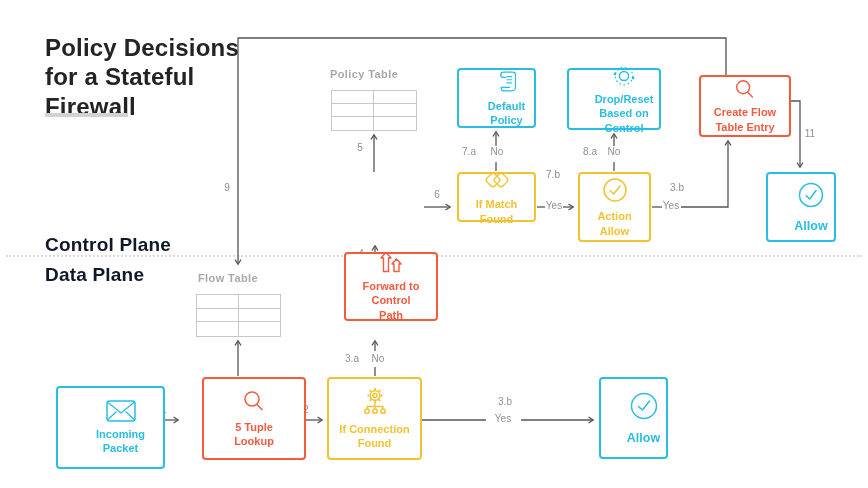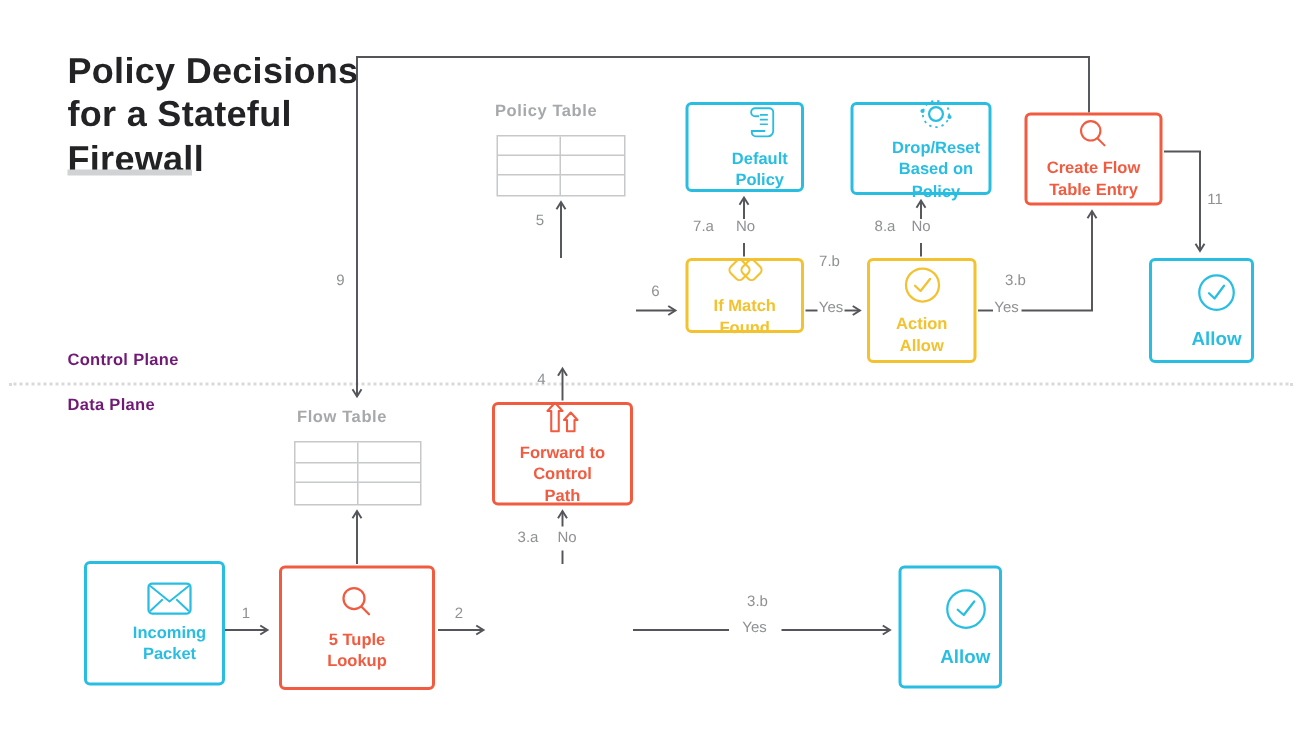--- a/index.html
+++ b/index.html
@@ -1,29 +1,29 @@
 <!DOCTYPE html>
 <html><head>
 <meta charset="utf-8">
 <style>
   html,body{margin:0;padding:0;background:#fff;}
   .canvas{position:relative;width:868px;height:488px;background:#fff;overflow:hidden;
           font-family:"Liberation Sans",sans-serif;}
   .title{position:absolute;left:45px;top:33px;width:195px;font-size:24px;line-height:1.22;
          font-weight:800;color:#232325;letter-spacing:.2px;}
   .title-underline{position:absolute;left:45px;top:113px;width:83px;height:4px;background:#D0D2D4;}
-  .plane-label{position:absolute;left:45px;font-size:11px;font-weight:700;color:#701a75;letter-spacing:.2px;}
+  .plane-label{position:absolute;left:45px;font-size:19px;font-weight:700;color:#0f172a;letter-spacing:.2px;}
   .plane-divider{position:absolute;left:6px;top:255px;width:856px;border-top:2px dotted #D9DADC;}
   .node{position:absolute;box-sizing:border-box;background:#fff;border:2px solid;border-radius:4px;
         display:flex;flex-direction:column;align-items:center;justify-content:center;gap:5px;
         text-align:center;}
   .node .nlabel{font-weight:700;font-size:11px;line-height:1.3;max-width:92%;}
   .node .nlabel.narrow{max-width:72%;}
   .cyan{border-color:#29BEE1;color:#29BEE1;padding-left:20px;}
-  .orange{border-color:#F15B40;color:#F15B40;}
+  .orange{border-color:#F15B40;color:#F15B40;margin-left:16px;}
   .yellow{border-color:#F2C230;color:#F2C230;}
   .nicon{display:flex;align-items:center;justify-content:center;}
   .tlabel{position:absolute;font-size:11px;font-weight:700;color:#A6A8AB;letter-spacing:.4px;}
   .dtable{position:absolute;box-sizing:border-box;display:grid;grid-template-columns:1fr 1fr;
           grid-auto-rows:1fr;border:1px solid #C6C8CA;background:#fff;}
   .dtable div{border-color:#C6C8CA;}
   .dtable div:nth-child(odd){border-right:1px solid #C6C8CA;}
   .dtable div:nth-child(-n+4){border-bottom:1px solid #C6C8CA;}
   .elabel{position:absolute;transform:translateX(-50%);font-size:10px;font-weight:500;
           color:#8E9093;white-space:nowrap;}
@@ -104,52 +104,68 @@
   <div class="tlabel" style="left:198px;top:272px">Flow Table</div>
   <div class="dtable" style="left:196px;top:294px;width:85px;height:43px">
     <div></div>
       <div></div>
       <div></div>
       <div></div>
       <div></div>
       <div></div>
   </div>
 
-  <div class="node cyan" style="left:56px;top:374px;width:94px;height:83px">
+  <div class="node cyan" style="left:56px;top:386px;width:109px;height:83px">
     <span class="nicon">
       <svg width="30" height="22" viewBox="0 0 30 22">
           <rect x="1" y="1" width="28" height="20" rx="2.5" fill="none" stroke="currentColor" stroke-width="1.5"></rect>
           <path d="M2,2.5 L15,13 L28,2.5 M2,19.5 L10.5,11.5 M28,19.5 L19.5,11.5" fill="none" stroke="currentColor" stroke-width="1.3" stroke-linejoin="round"></path>
         </svg>
     </span>
     <span class="nlabel">Incoming Packet</span>
   </div>
 
   <div class="node orange" style="left:186px;top:377px;width:104px;height:83px">
     <span class="nicon">
       <svg width="26" height="26" viewBox="0 0 26 26">
           <circle cx="11" cy="10" r="7" fill="none" stroke="currentColor" stroke-width="1.5"></circle>
           <line x1="16" y1="15.5" x2="21" y2="20.5" stroke="currentColor" stroke-width="1.5" stroke-linecap="round"></line>
         </svg>
     </span>
     <span class="nlabel narrow">5 Tuple Lookup</span>
   </div>
 
+  <div class="node yellow" style="left:327px;top:377px;width:95px;height:83px">
+    <span class="nicon">
+      <svg width="34" height="30" viewBox="0 0 34 30">
+        <g fill="none" stroke="currentColor" stroke-width="1.5">
+          <circle cx="17" cy="8.5" r="4.8"></circle>
+            <circle cx="17" cy="8.5" r="2"></circle>
+          <path stroke-width="1.8" d="M17,1 V3 M17,14 V16 M24.5,8.5 H22.5 M11.5,8.5 H9.5 M22.3,3.2 L20.9,4.6 M13.1,12.4 L11.7,13.8 M22.3,13.8 L20.9,12.4 M13.1,4.6 L11.7,3.2"></path>
+          <path stroke-width="1.3" d="M17,16 V19.5 M9,22 V19.5 H25 V22 M17,19.5 V22"></path>
+          <circle cx="9" cy="24.3" r="2.2"></circle>
+            <circle cx="17" cy="24.3" r="2.2"></circle>
+            <circle cx="25" cy="24.3" r="2.2"></circle>
+        </g>
+      </svg>
+    </span>
+    <span class="nlabel">If Connection Found</span>
+  </div>
 
   <div class="node cyan" style="left:599px;top:377px;width:69px;height:82px;gap:8px">
     <span class="nicon">
       <svg width="32" height="32" viewBox="0 0 32 32">
           <circle cx="16" cy="16" r="12.5" fill="none" stroke="currentColor" stroke-width="1.5"></circle>
           <path d="M10.5,16.5 L14.5,20 L21.5,11" fill="none" stroke="currentColor" stroke-width="1.5" stroke-linecap="round" stroke-linejoin="round"></path>
         </svg>
     </span>
     <span class="nlabel" style="font-size:12.5px">Allow</span>
   </div>
 
-  <div class="node orange" style="left:328px;top:268px;width:94px;height:69px">
+  <div class="node orange" style="left:328px;top:252px;width:94px;height:69px">
     <span class="nicon">
       <svg width="26" height="23" viewBox="0 0 26 23">
         <g fill="none" stroke="currentColor" stroke-width="1.4" stroke-linejoin="round">
           <path d="M8,1.5 L13,7 H10.5 V20.5 H5.5 V7 H3 Z"></path>
           <path d="M18.5,8 L23,13 H21 V20.5 H16 V13 H14 Z"></path>
         </g>
       </svg>
     </span>
     <span class="nlabel narrow">Forward to Control Path</span>
   </div>
@@ -193,21 +209,21 @@
     <span class="nicon">
       <svg width="26" height="26" viewBox="0 0 26 26">
         <g fill="none" stroke="currentColor">
           <circle cx="13" cy="13" r="4.6" stroke-width="1.5"></circle>
           <circle cx="13" cy="13" r="8.8" stroke-width="1.2" stroke-dasharray="1.6,2.6"></circle>
         </g>
         <circle cx="4" cy="11" r="1.4" fill="currentColor"></circle>
         <circle cx="22" cy="15" r="1.4" fill="currentColor"></circle>
       </svg>
     </span>
-    <span class="nlabel" style="max-width:96%">Drop/Reset Based on Policy</span>
+    <span class="nlabel" style="max-width:96%">Drop/Reset Based on Control</span>
   </div>
 
   <div class="node orange" style="left:683px;top:75px;width:92px;height:62px;gap:3px">
     <span class="nicon">
       <svg width="24" height="24" viewBox="0 0 26 26">
           <circle cx="11" cy="10" r="7" fill="none" stroke="currentColor" stroke-width="1.5"></circle>
           <line x1="16" y1="15.5" x2="21" y2="20.5" stroke="currentColor" stroke-width="1.5" stroke-linecap="round"></line>
         </svg>
     </span>
     <span class="nlabel narrow" style="max-width:78%">Create Flow Table Entry</span>

